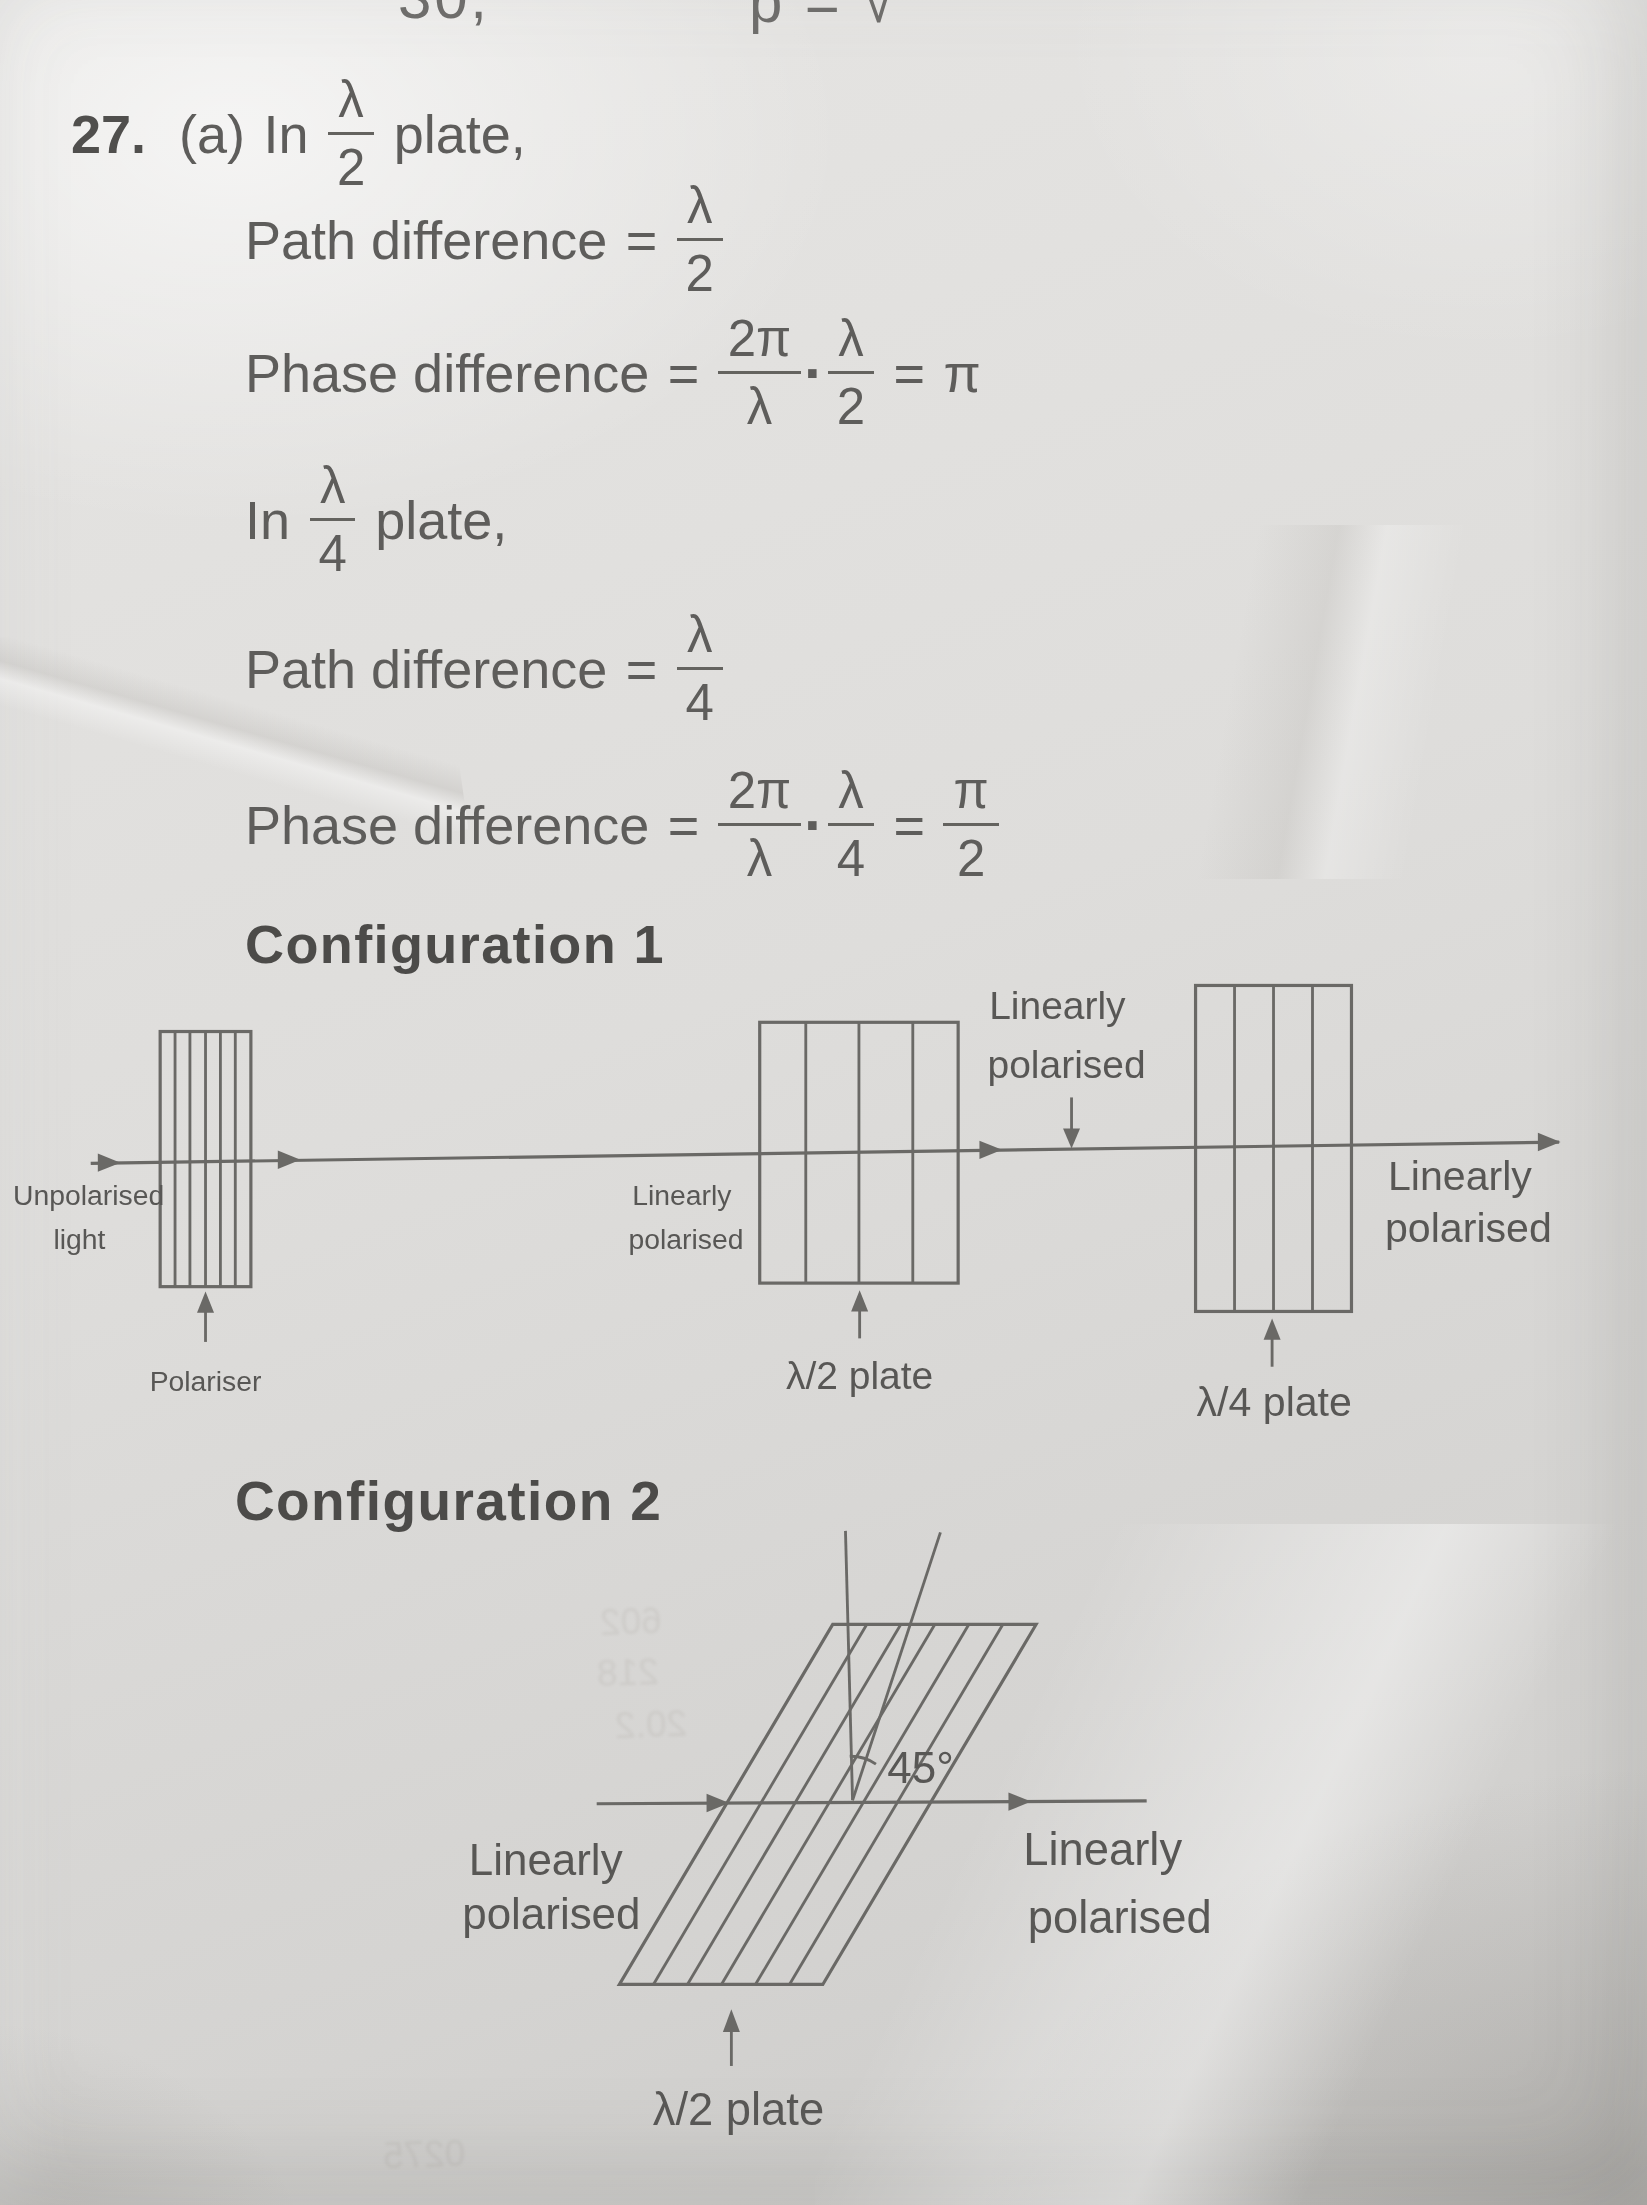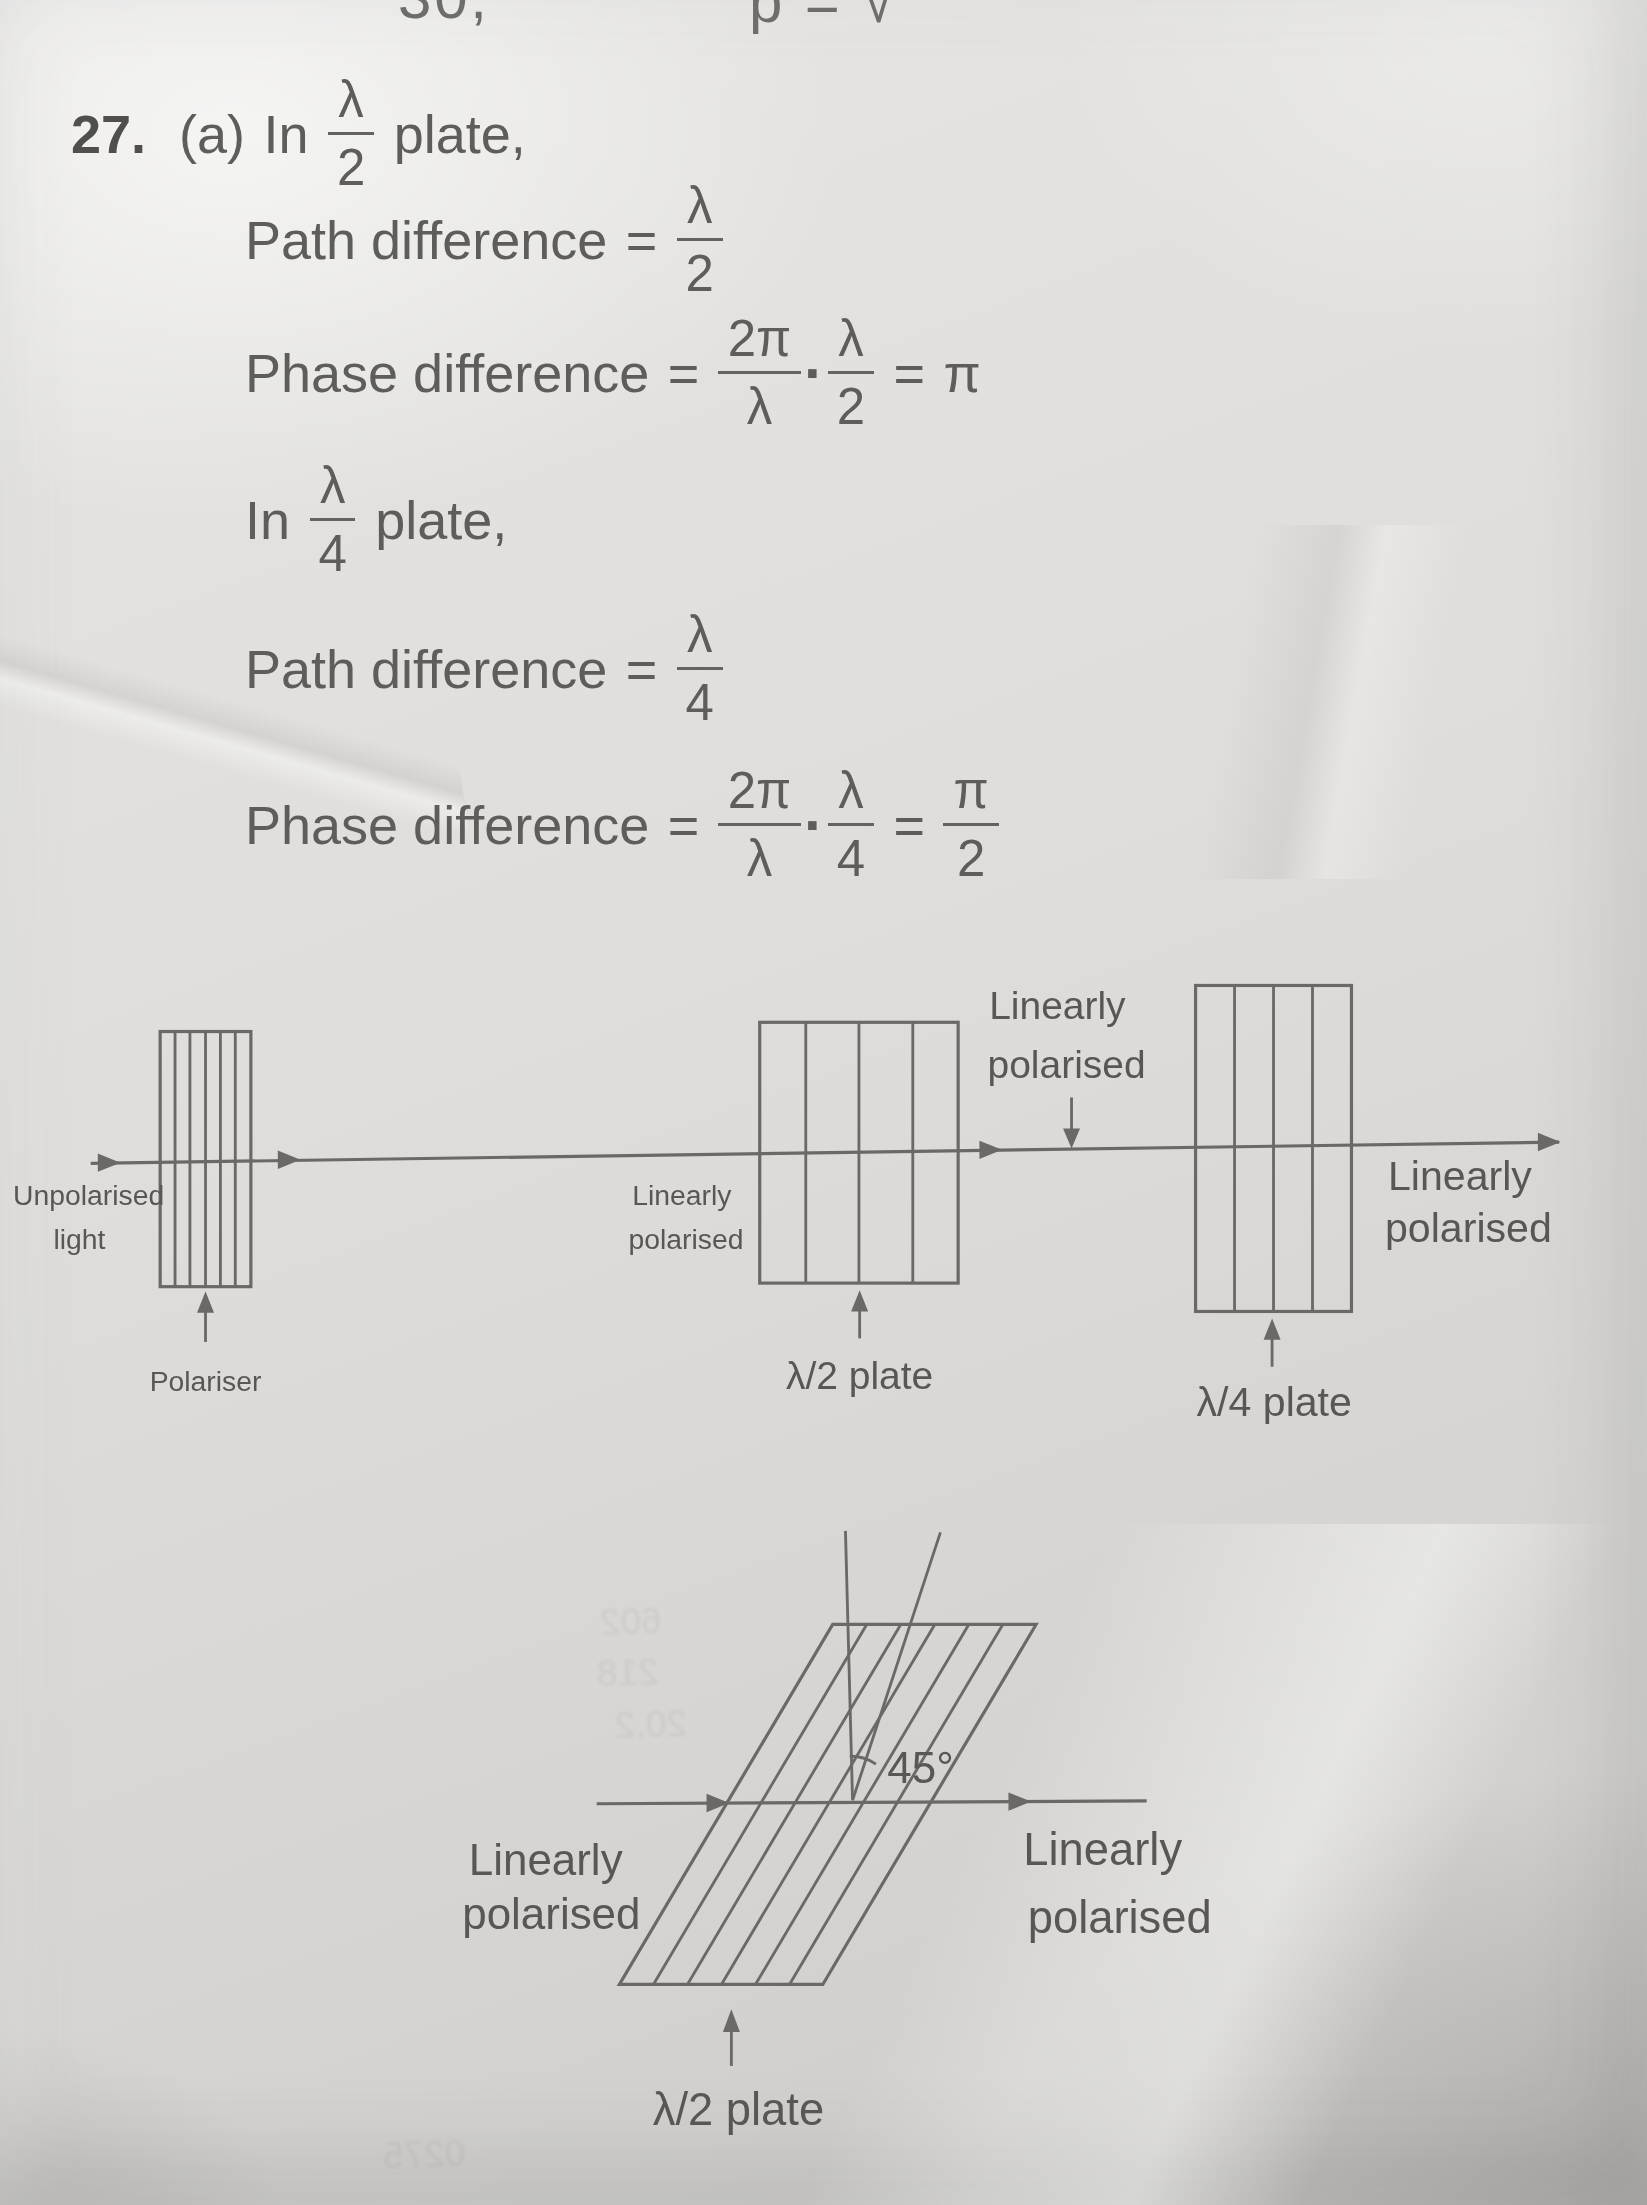--- a/index.html
+++ b/index.html
@@ -140,20 +140,21 @@
       <span class="num">λ</span>
       <span class="den">4</span>
     </span>
     <span class="gap">=</span>
     <span class="frac gap">
       <span class="num">π</span>
       <span class="den">2</span>
     </span>
   </div>
 
+  <div class="heading" style="left:245px; top:913px;">Configuration 1</div>
 
   <svg style="left:0; top:0;" width="1647" height="1489" viewBox="0 0 2324 2100">
 
     <line class="dline" x1="128" y1="1641" x2="2200" y2="1611"></line>
     <polygon class="ah" points="138,1627 170,1640 138,1653"></polygon>
     <polygon class="ah" points="392,1623 424,1636 392,1649"></polygon>
     <polygon class="ah" points="1382,1609 1414,1622 1382,1635"></polygon>
     <polygon class="ah" points="2170,1598 2202,1611 2170,1624"></polygon>
 
     <g>
@@ -207,20 +208,21 @@
     <text class="t55 mid" x="1505" y="1520">polarised</text>
 
     <text class="t58 mid" x="2060" y="1678">Linearly</text>
     <text class="t58 mid" x="2072" y="1752">polarised</text>
 
     <text class="t40 mid" x="290" y="1962">Polariser</text>
     <text class="t55 mid" x="1213" y="1960">λ/2 plate</text>
     <text class="t58 mid" x="1798" y="1998">λ/4 plate</text>
   </svg>
 
+  <div class="heading" style="left:235px; top:1469px; font-size:55px;">Configuration 2</div>
 
   <svg style="left:0; top:0;" width="1647" height="2205" viewBox="0 0 2324 3111">
 
     <line class="dline" x1="842" y1="2545" x2="1618" y2="2541"></line>
     <polygon class="ah" points="997,2531 1029,2544 997,2557"></polygon>
     <polygon class="ah" points="1423,2529 1455,2542 1423,2555"></polygon>
 
     <g>
       <polygon class="dline" points="1175,2292 1462,2292 1161,2800 874,2800"></polygon>
       <line class="dthin" x1="1223" y1="2292" x2="922" y2="2800"></line>

